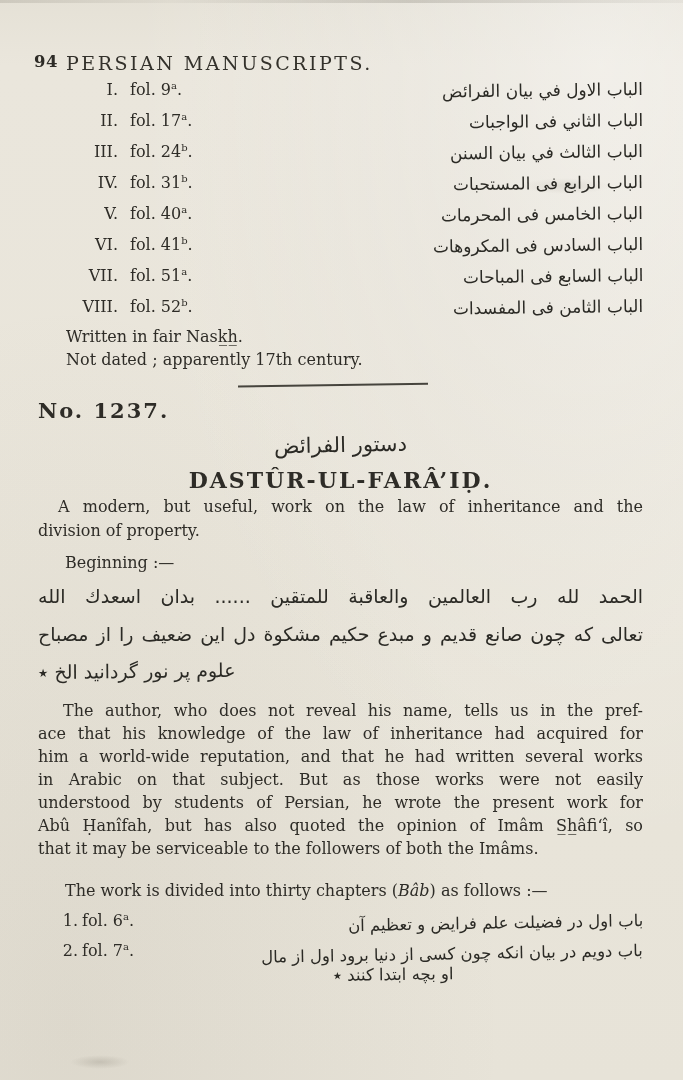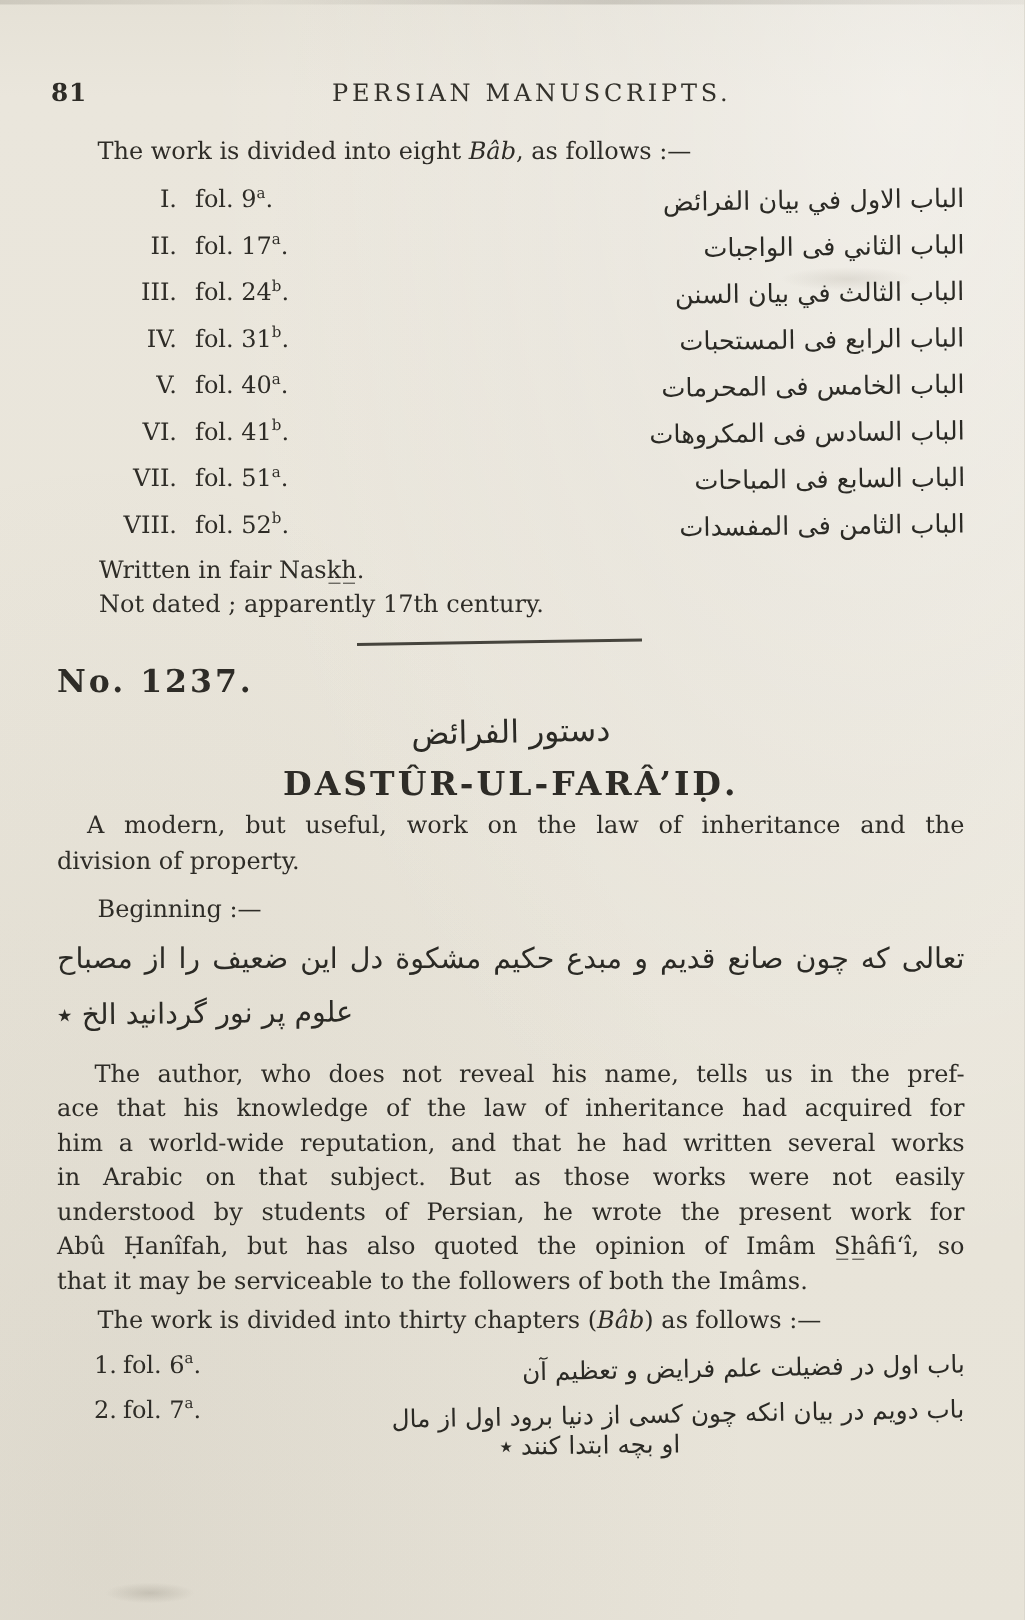--- a/index.html
+++ b/index.html
@@ -19,21 +19,21 @@
   .page::before{
     content:"";position:absolute;top:0;left:0;right:0;height:3px;
     background:linear-gradient(90deg,rgba(95,90,78,.18),rgba(95,90,78,.05) 25%,rgba(95,90,78,.22) 60%,rgba(95,90,78,.06));
   }
   .artifact{position:absolute;border-radius:50%;pointer-events:none;}
   .a1{left:520px;top:178px;width:90px;height:16px;background:radial-gradient(ellipse,rgba(120,112,96,.14),rgba(120,112,96,0) 70%);}
   .a2{left:70px;top:1055px;width:60px;height:14px;background:radial-gradient(ellipse,rgba(100,94,80,.20),rgba(100,94,80,0) 70%);}
   .content{padding:52px 40px 0 38px;}
   .header{position:relative;height:17px;}
   .pagenum{position:absolute;left:-4px;top:0;font-size:16.5px;font-weight:bold;letter-spacing:.5px;}
-  .running{ text-align:center;font-size:16px;letter-spacing:2.5px;color:#33312b;margin-left:28px;}
+  .running{ text-align:left;font-size:19px;letter-spacing:2.5px;color:#33312b;margin-left:28px;}
   .intro{margin-top:21px;padding-left:27px;font-size:16px;line-height:22px;}
   .intro .it{font-style:italic;}
   .bablist{margin-top:5px;}
   .brow{display:flex;align-items:baseline;height:31px;line-height:31px;font-size:16px;}
   .bnum{width:80px;text-align:right;}
   .bfol{margin-left:12px;}
   sup{font-size:10px;line-height:0;}
   .bar{margin-left:auto;direction:rtl;font-family:"DejaVu Sans",sans-serif;font-size:17px;transform:rotate(-0.7deg);transform-origin:right center;color:#2b2a25;}
   .note{padding-left:28px;font-size:16px;line-height:23px;}
   .n1{margin-top:3px;}
@@ -43,44 +43,43 @@
   .artitle{margin-top:5px;text-align:center;direction:rtl;font-family:"DejaVu Sans",sans-serif;font-size:21px;line-height:34px;transform:rotate(-1.2deg);color:#2b2a25;}
   .latitle{margin-top:3px;text-align:center;font-size:22px;font-weight:bold;letter-spacing:2px;line-height:30px;}
   .desc{margin-top:0;font-size:16px;line-height:24px;}
   .jl{text-align:justify;text-align-last:justify;}
   .ind20{text-indent:20px;}
   .beglabel{margin-top:9px;padding-left:27px;font-size:16px;line-height:22px;}
   .begblock{margin-top:3px;direction:rtl;font-family:"DejaVu Sans",sans-serif;font-size:19px;line-height:38px;color:#2b2a25;}
   .begblock .last{text-align:left;transform:rotate(-0.6deg);transform-origin:left center;}
   .para{margin-top:8px;font-size:16px;line-height:23px;}
   .para .ind25{text-indent:25px;}
-  .chintro{margin-top:4px;padding-left:27px;font-size:16px;line-height:22px;}
+  .chintro{margin-top:20px;padding-left:27px;font-size:16px;line-height:22px;}
   .chintro .it{font-style:italic;}
   .chlist{margin-top:4px;}
   .crow{display:flex;align-items:baseline;height:30px;line-height:30px;font-size:16px;}
   .cnum{width:40px;text-align:right;}
   .cfol{margin-left:4px;}
   .cpe{margin-left:auto;direction:rtl;white-space:nowrap;font-family:"DejaVu Sans",sans-serif;font-size:16.5px;transform:rotate(-1deg);transform-origin:right center;color:#2b2a25;}
   .ccont{padding-left:295px;line-height:28px;direction:rtl;text-align:left;font-family:"DejaVu Sans",sans-serif;font-size:16.5px;transform:rotate(-0.8deg);transform-origin:left center;color:#2b2a25;}
 </style>
 </head>
 <body>
 
 <div class="page">
   <div class="artifact a1"></div>
   <div class="artifact a2"></div>
 
   <div class="content">
 
     <div class="header">
-      <span class="pagenum">81</span>
+      <span class="pagenum">94</span>
       <div class="running">PERSIAN MANUSCRIPTS.</div>
     </div>
 
-    <div class="intro"><span>The work is divided into eight </span><span class="it">Bâb</span><span>, as follows :—</span></div>
 
     <div class="bablist">
       <div class="brow">
         <span class="bnum">I.</span>
         <span class="bfol"><span>fol. 9</span><sup>a</sup><span>.</span></span>
         <span class="bar">الباب الاول في بيان الفرائض</span>
       </div>
       <div class="brow">
         <span class="bnum">II.</span>
         <span class="bfol"><span>fol. 17</span><sup>a</sup><span>.</span></span>
@@ -128,20 +127,21 @@
     <div class="latitle">DASTÛR-UL-FARÂ’IḌ.</div>
 
     <div class="desc">
       <div class="jl ind20">A modern, but useful, work on the law of inheritance and the</div>
       <div>division of property.</div>
     </div>
 
     <div class="beglabel">Beginning :—</div>
 
     <div class="begblock">
+      <div class="jl">الحمد لله رب العالمين والعاقبة للمتقين ...... بدان اسعدك الله</div>
       <div class="jl">تعالى كه چون صانع قديم و مبدع حكيم مشكوة دل اين ضعيف را از مصباح</div>
       <div class="last">علوم پر نور گردانيد الخ ٭</div>
     </div>
 
     <div class="para">
       <div class="jl ind25">The author, who does not reveal his name, tells us in the pref-</div>
       <div class="jl">ace that his knowledge of the law of inheritance had acquired for</div>
       <div class="jl">him a world-wide reputation, and that he had written several works</div>
       <div class="jl">in Arabic on that subject.  But as those works were not easily</div>
       <div class="jl">understood by students of Persian, he wrote the present work for</div>

